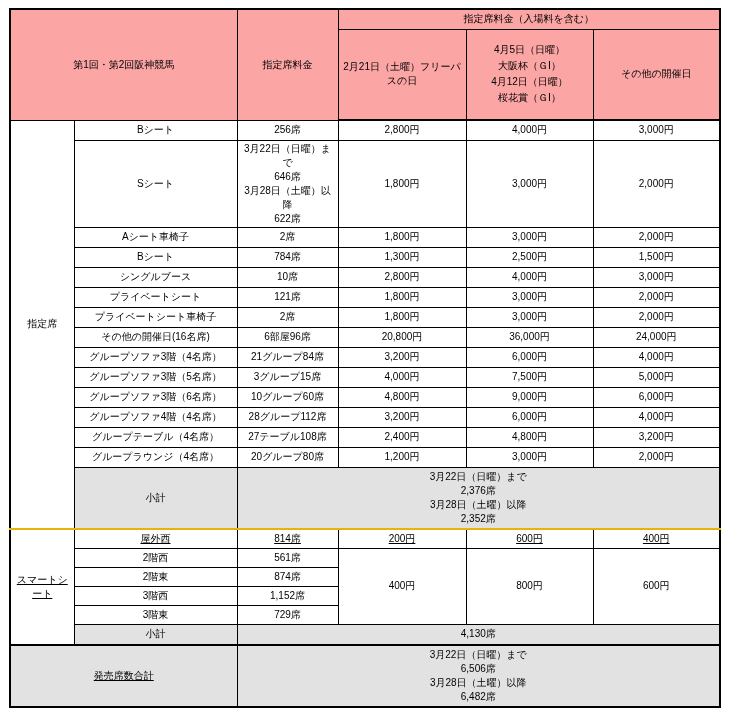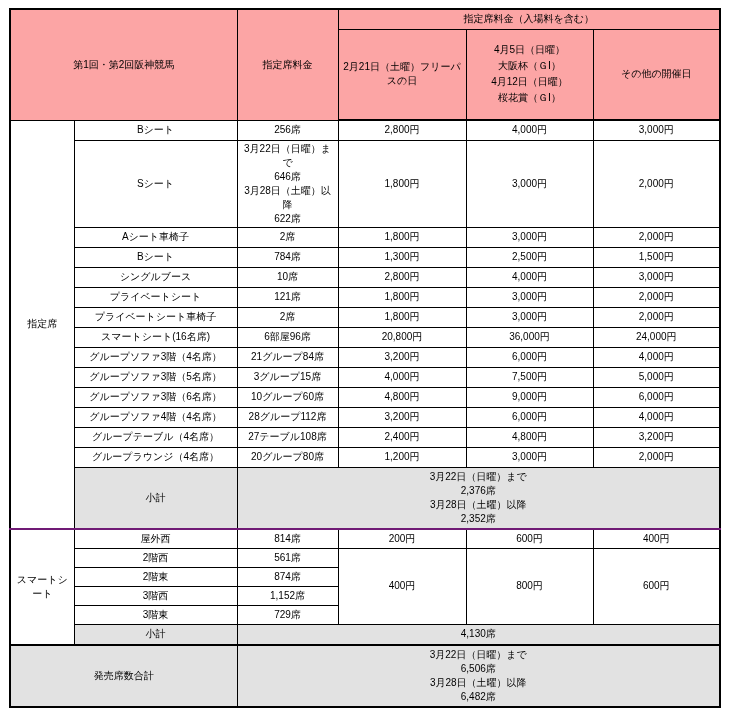--- a/index.html
+++ b/index.html
@@ -32,23 +32,23 @@
   tr.hdr-days{height:91px;}
   tr.r-normal{height:20px;}
   tr.r-tall{height:57px;}
   tr.r-subtotal{height:62px;}
   tr.s-normal{height:19px;}
   tr.s-subtotal{height:21px;}
   tr.r-total{height:62px;}
   .multiline{white-space:pre-line;line-height:14px;}
   th.multiline{line-height:16px;}
   .gray{background:#E2E2E2;}
-  .bold{font-weight:bold;}
+  .bold{font-weight:bold;text-decoration:underline;}
   .group-label{font-size:9px;margin-top:8px;}
-  tbody.smart tr:first-child td{border-top:2px solid #701a75;}
+  tbody.smart tr:first-child td{border-top:2px solid #eab308;text-decoration:underline;}
   tbody.total td{border-top:2px solid #000;}
   thead tr.hdr-days th{border-bottom:2px solid #000;}
 </style>
 </head>
 <body>
 
 <div class="wrap">
   <table class="price-table">
     <colgroup>
       <col style="width:64px">
@@ -122,21 +122,21 @@
         <td>2,000円</td>
       </tr>
       <tr class="r-normal">
         <td>プライベートシート車椅子</td>
         <td>2席</td>
         <td>1,800円</td>
         <td>3,000円</td>
         <td>2,000円</td>
       </tr>
       <tr class="r-normal">
-        <td>スマートシート(16名席)</td>
+        <td>その他の開催日(16名席)</td>
         <td>6部屋96席</td>
         <td>20,800円</td>
         <td>36,000円</td>
         <td>24,000円</td>
       </tr>
       <tr class="r-normal">
         <td>グループソファ3階（4名席）</td>
         <td>21グループ84席</td>
         <td>3,200円</td>
         <td>6,000円</td>

